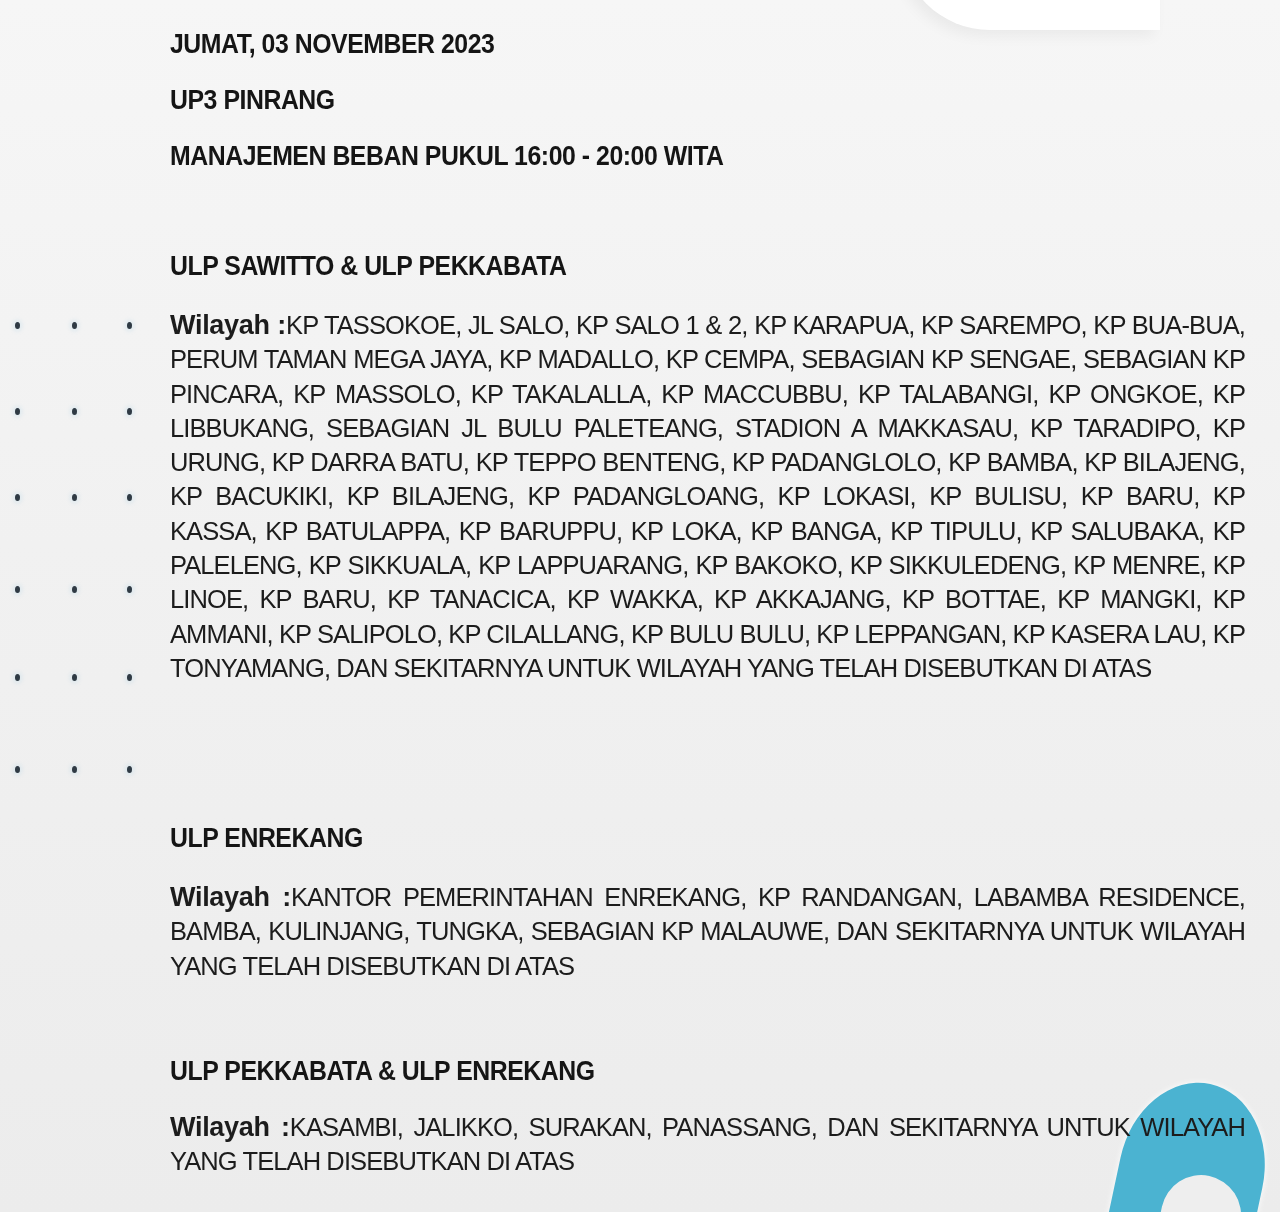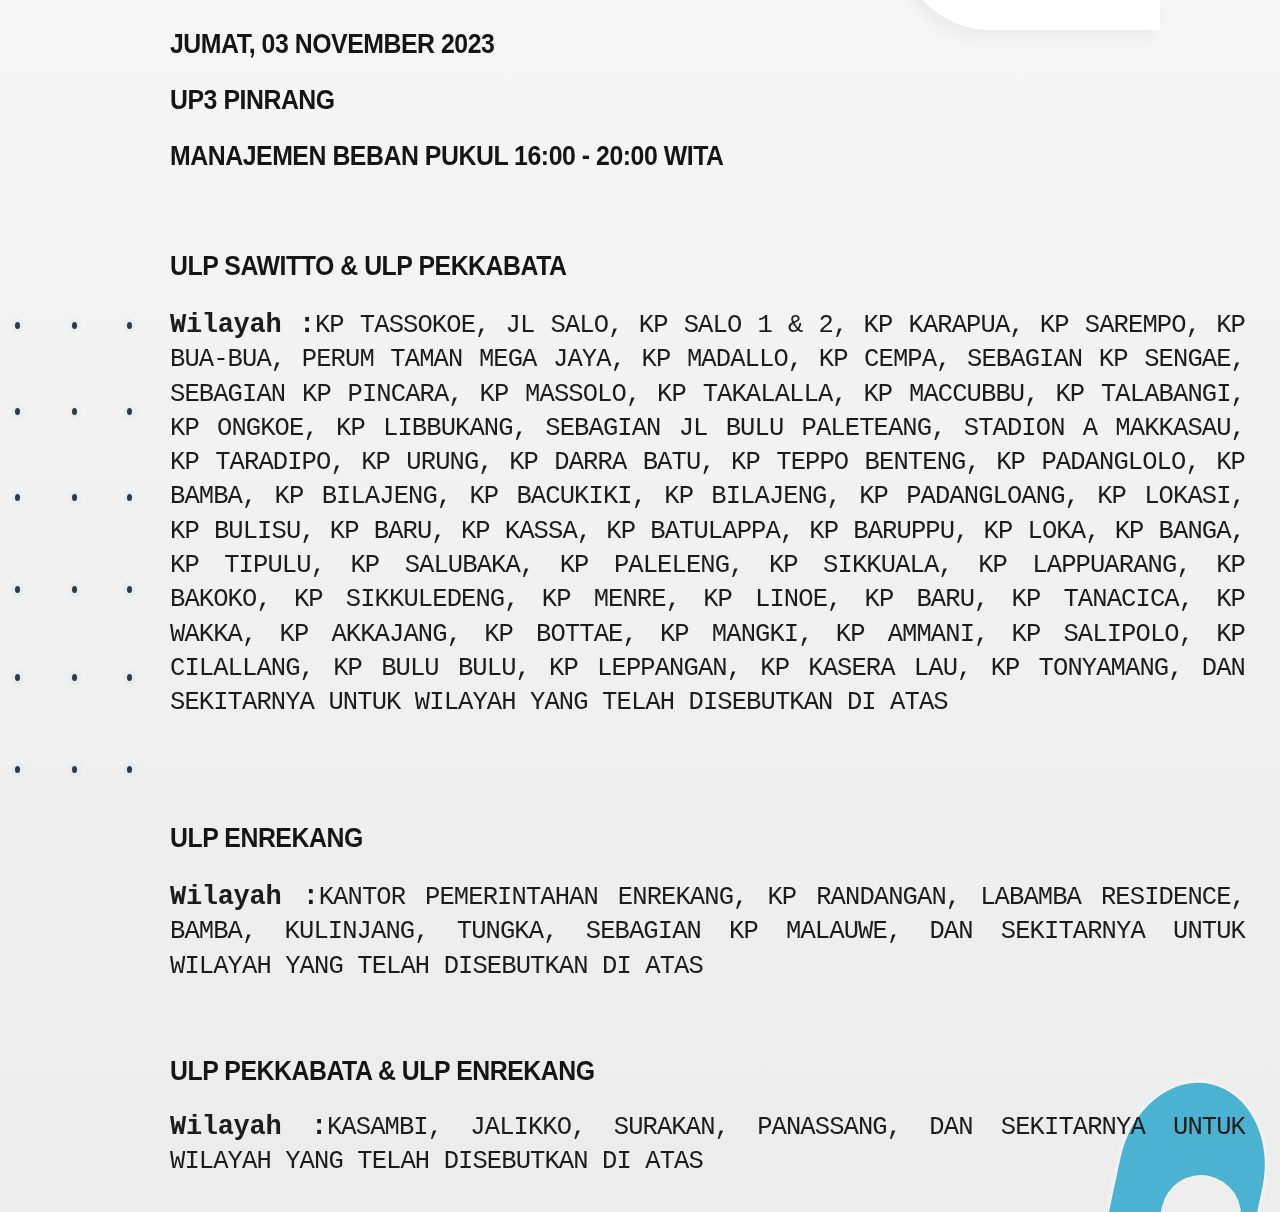--- a/index.html
+++ b/index.html
@@ -100,21 +100,20 @@
     .para {
       position: absolute;
       left: 0;
       width: 1075px;
       font-size: 25.5px;
       line-height: 34.3px;
       text-align: justify;
       letter-spacing: -0.9px;
       word-spacing: 0px;
       color: #1c1c1c;
-      font-family: Liberation Mono, monospace;
     }
     .para .lbl {
       font-weight: bold;
       font-size: 27px;
       letter-spacing: -0.3px;
     }
   </style>
 </head>
 <body>
 

